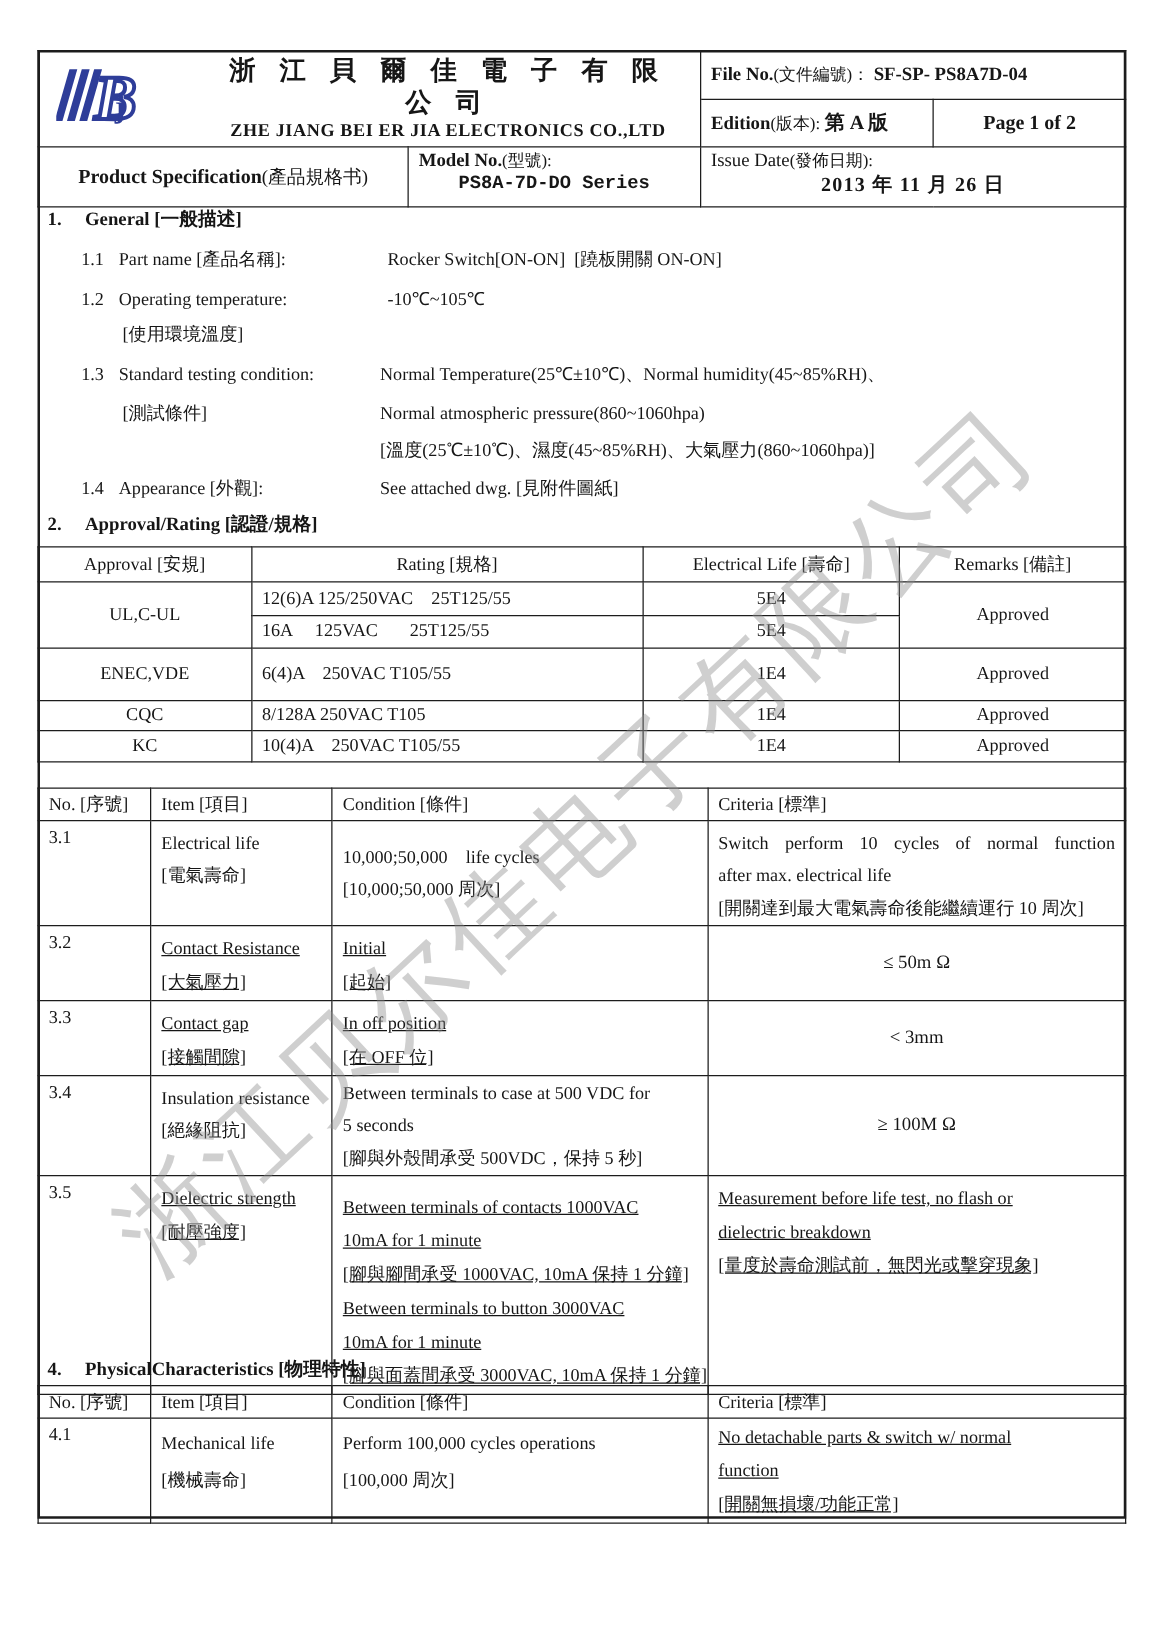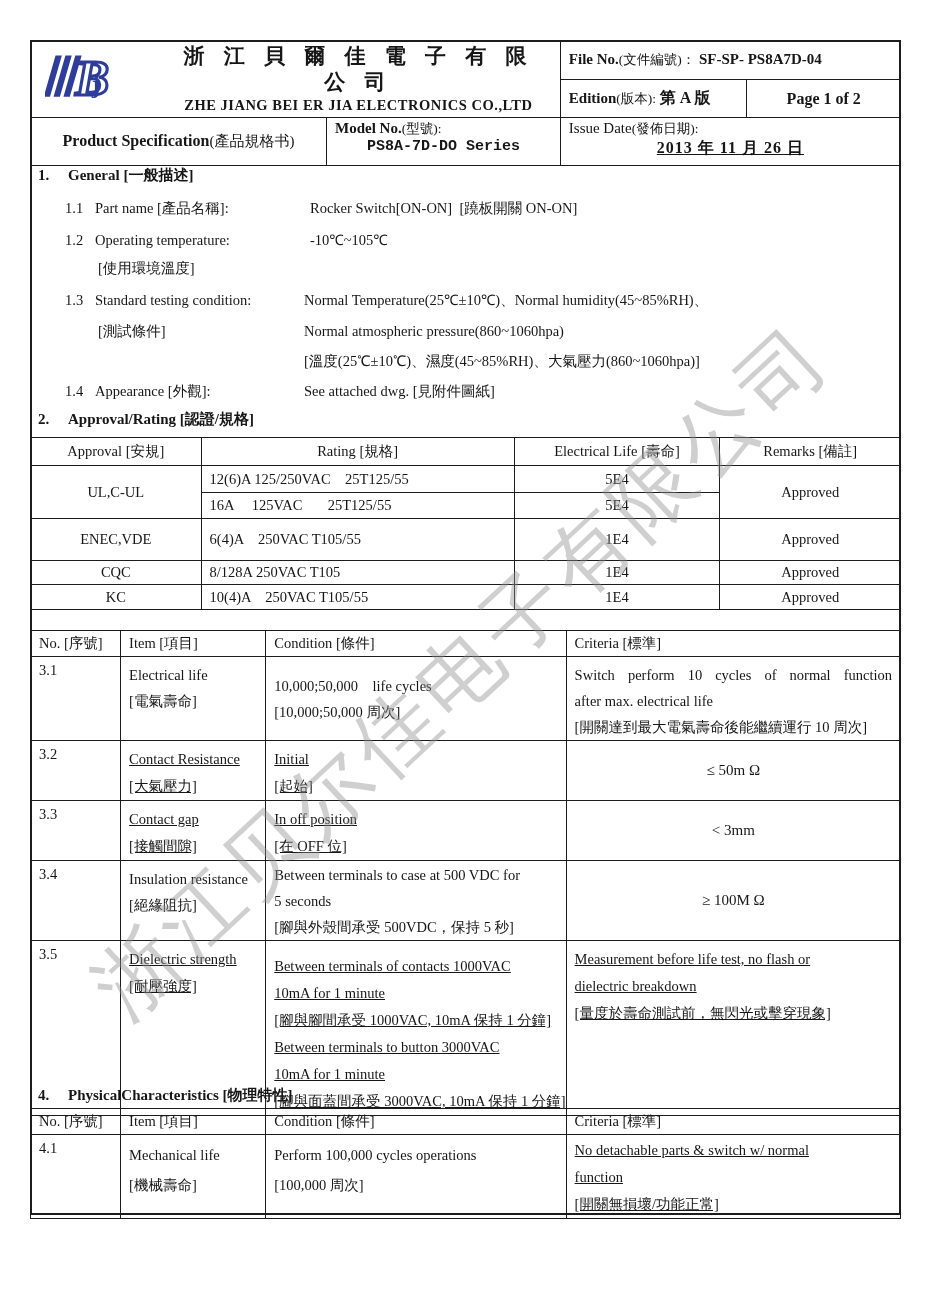--- a/index.html
+++ b/index.html
@@ -22,21 +22,21 @@
   
   #header-table td{padding:2px 8px;}
   .company-flex{display:flex;align-items:center;gap:12px;padding-left:6px;}
   .company-names{flex:1;text-align:center;}
   .company-cn{font-size:21px;font-weight:bold;letter-spacing:7px;line-height:26px;}
   .company-en{font-size:14.5px;font-weight:bold;letter-spacing:0.5px;line-height:20px;}
   .hlabel{font-weight:bold;font-size:15px;}
   .hsub{font-size:13.5px;}
   .hval{font-weight:bold;font-size:15px;}
   .model-val{font-family:"Liberation Mono",monospace;font-weight:bold;font-size:15px;text-align:center;}
-  .issue-val{font-weight:bold;font-size:16px;text-align:center;letter-spacing:1px;text-decoration:underline;}
+  .issue-val{font-weight:bold;font-size:16px;text-align:center;letter-spacing:1px;}
   .page-cell{text-align:center;font-weight:bold;font-size:16px;}
   .spec-cell-inner{text-align:center;}
   .watermark{position:absolute;left:430px;top:630px;transform:translate(-50%,-50%) rotate(-43deg);
              font-size:82px;color:#8f8f8f;opacity:0.42;letter-spacing:6px;white-space:nowrap;
              pointer-events:none;z-index:9;font-family:"DejaVu Serif",serif;}
 </style>
 </head>
 <body>
 
 <div class="doc">

